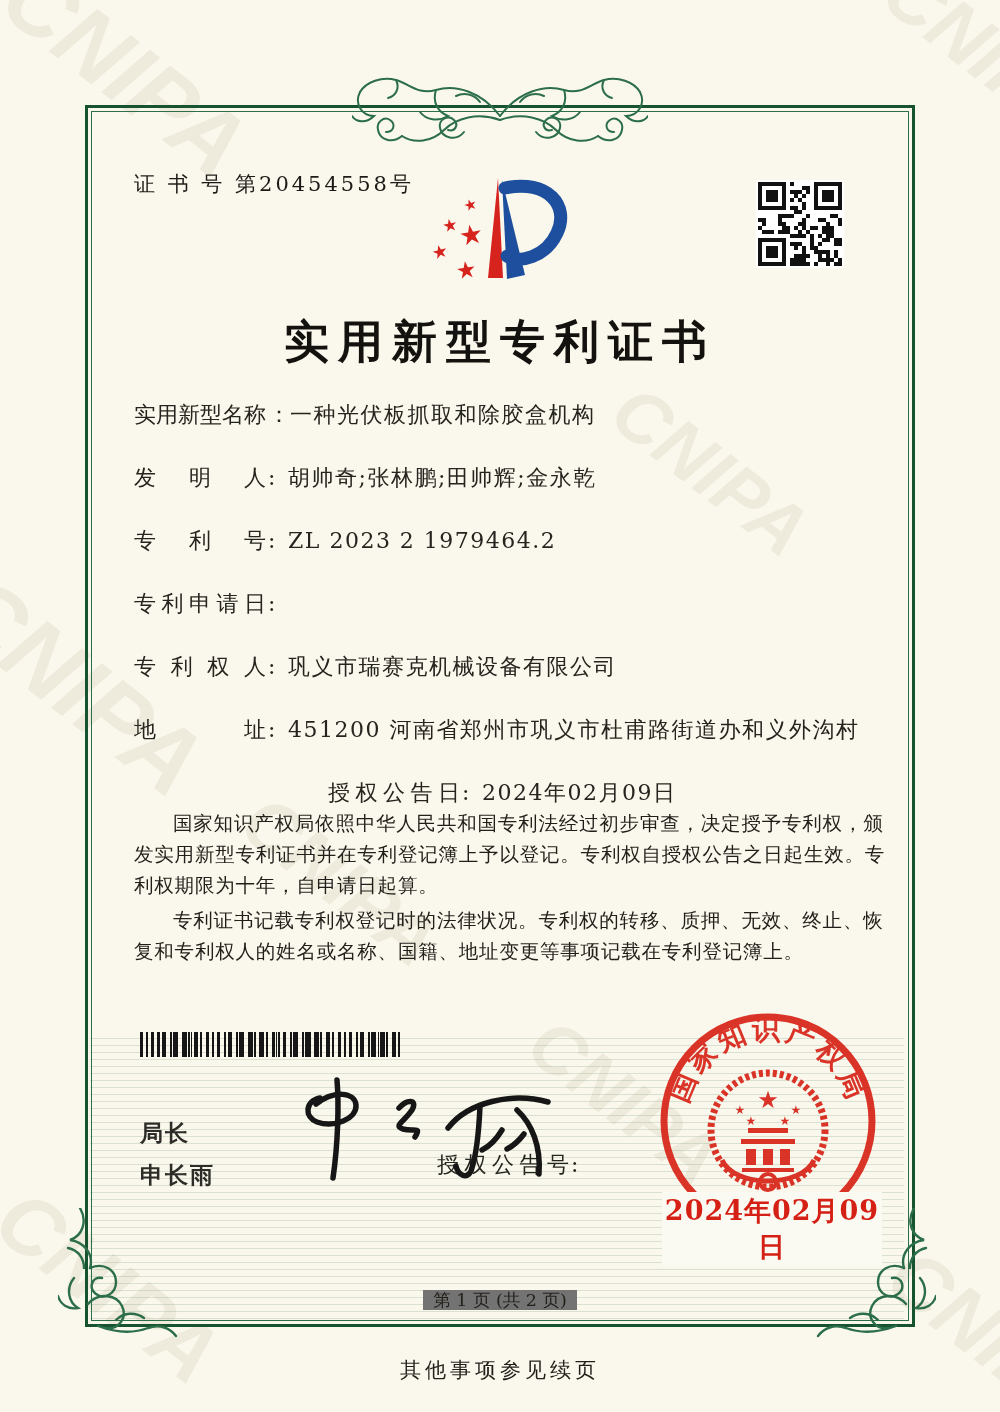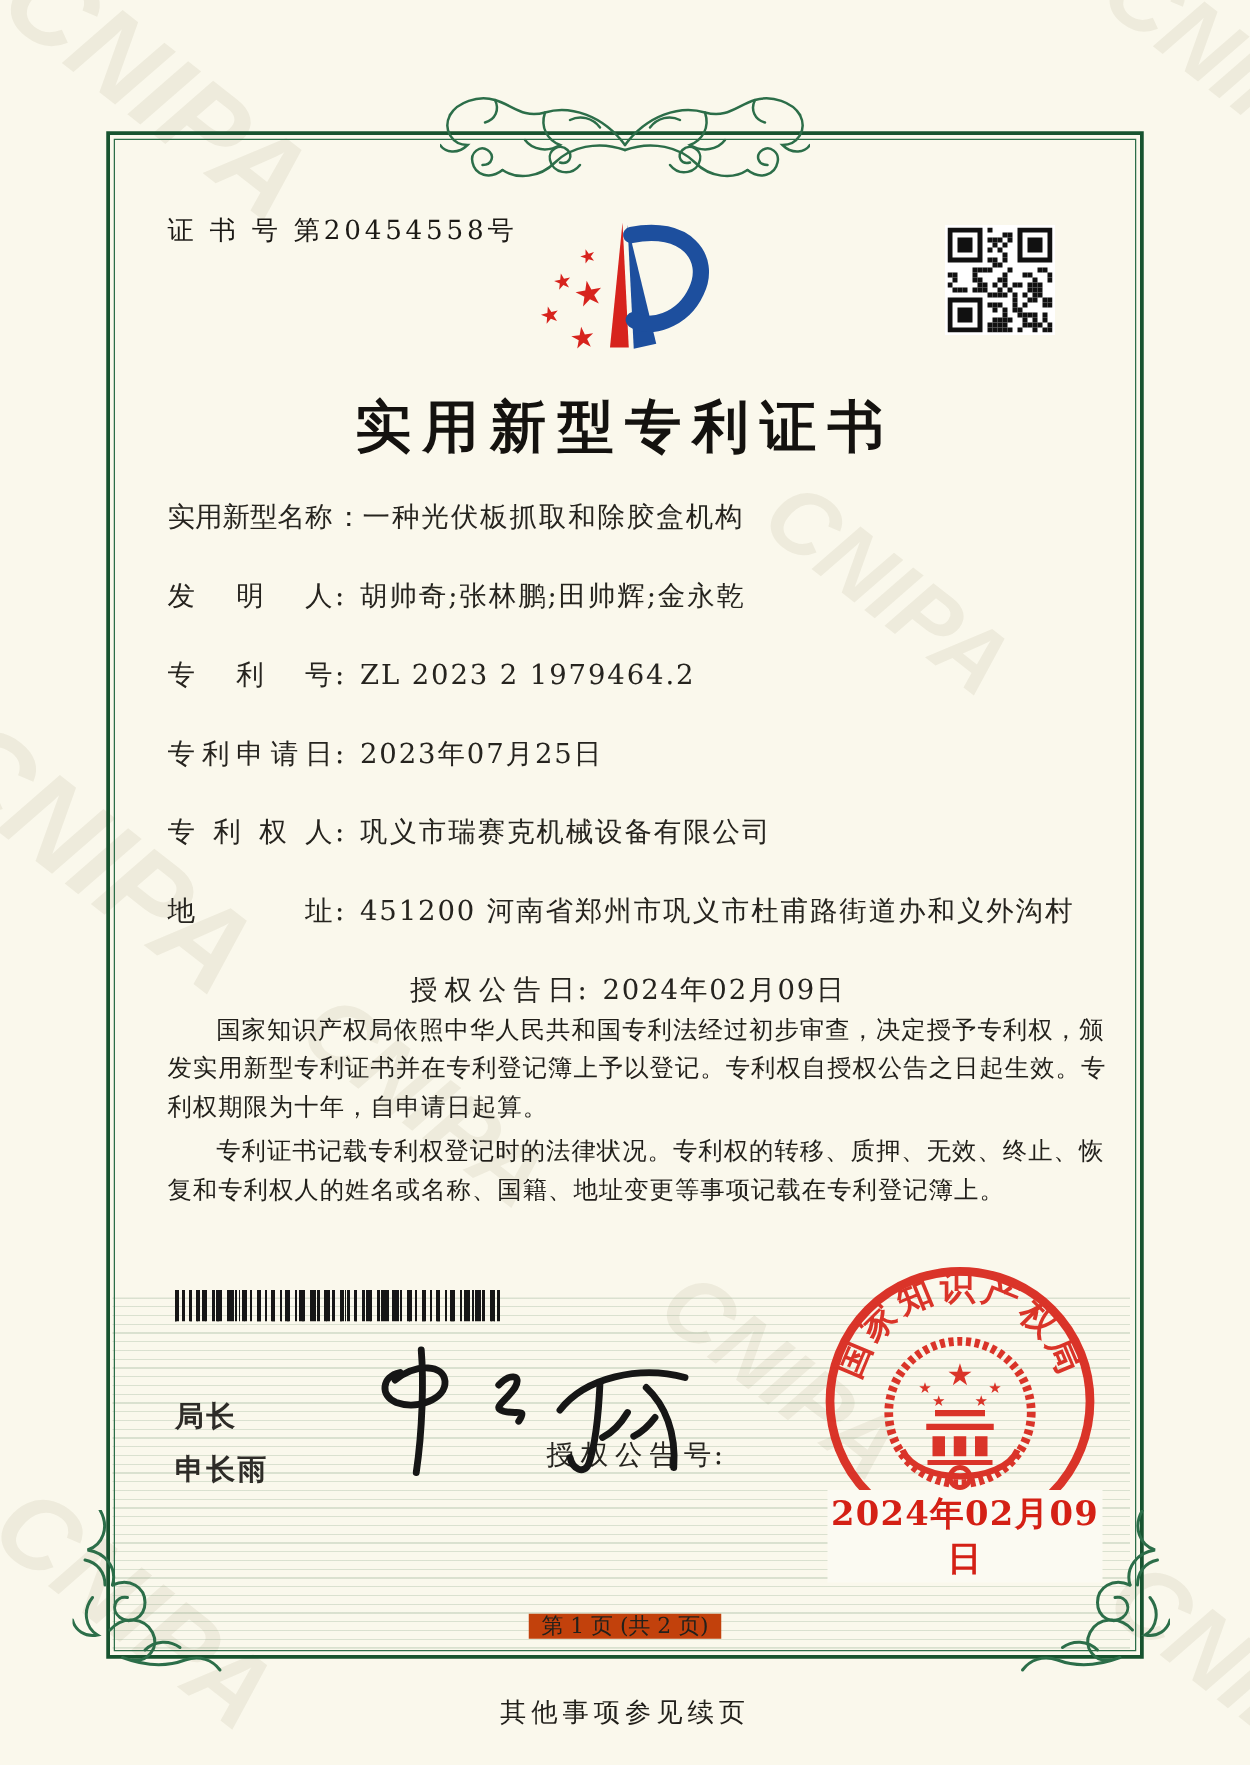--- a/index.html
+++ b/index.html
@@ -68,21 +68,21 @@
   .sig-hand{position:absolute;left:252px;top:1072px;}
 
   
   .seal{position:absolute;left:642px;top:1008px;width:252px;height:252px;}
   .seal-date{position:absolute;left:662px;top:1192px;width:220px;text-align:center;
              font-size:27px;font-weight:700;color:#d42015;background:#fbfaf2;
              letter-spacing:1px;padding:1px 0;}
 
   
   .page-num{position:absolute;left:0;top:1288px;width:100%;text-align:center;font-size:17.5px;color:#22201b;}
-  .page-num span{background:#c2410c;padding:0 10px;}
+  .page-num span{background:#737373;padding:0 10px;}
   .cont-note{position:absolute;left:0;top:1346px;width:100%;text-align:center;
              font-size:21px;letter-spacing:4px;color:#211f1a;margin-top:10px;}
 </style>
 </head>
 <body>
 
 <div id="page">
 
   <span class="wm w1">CNIPA</span>
   <span class="wm w2">CNIPA</span>
@@ -299,21 +299,20 @@
       <span class="fvalue">胡帅奇;张林鹏;田帅辉;金永乾</span>
     </div>
     <div class="frow">
       <span class="flabel">专利号</span>
       <span class="fcolon">:</span>
       <span class="fvalue">ZL 2023 2 1979464.2</span>
     </div>
     <div class="frow">
       <span class="flabel">专利申请日</span>
       <span class="fcolon">:</span>
-      <span class="fvalue">2023年07月25日</span>
     </div>
     <div class="frow">
       <span class="flabel">专利权人</span>
       <span class="fcolon">:</span>
       <span class="fvalue">巩义市瑞赛克机械设备有限公司</span>
     </div>
     <div class="frow">
       <span class="flabel">地址</span>
       <span class="fcolon">:</span>
       <span class="fvalue">451200 河南省郑州市巩义市杜甫路街道办和义外沟村</span>

